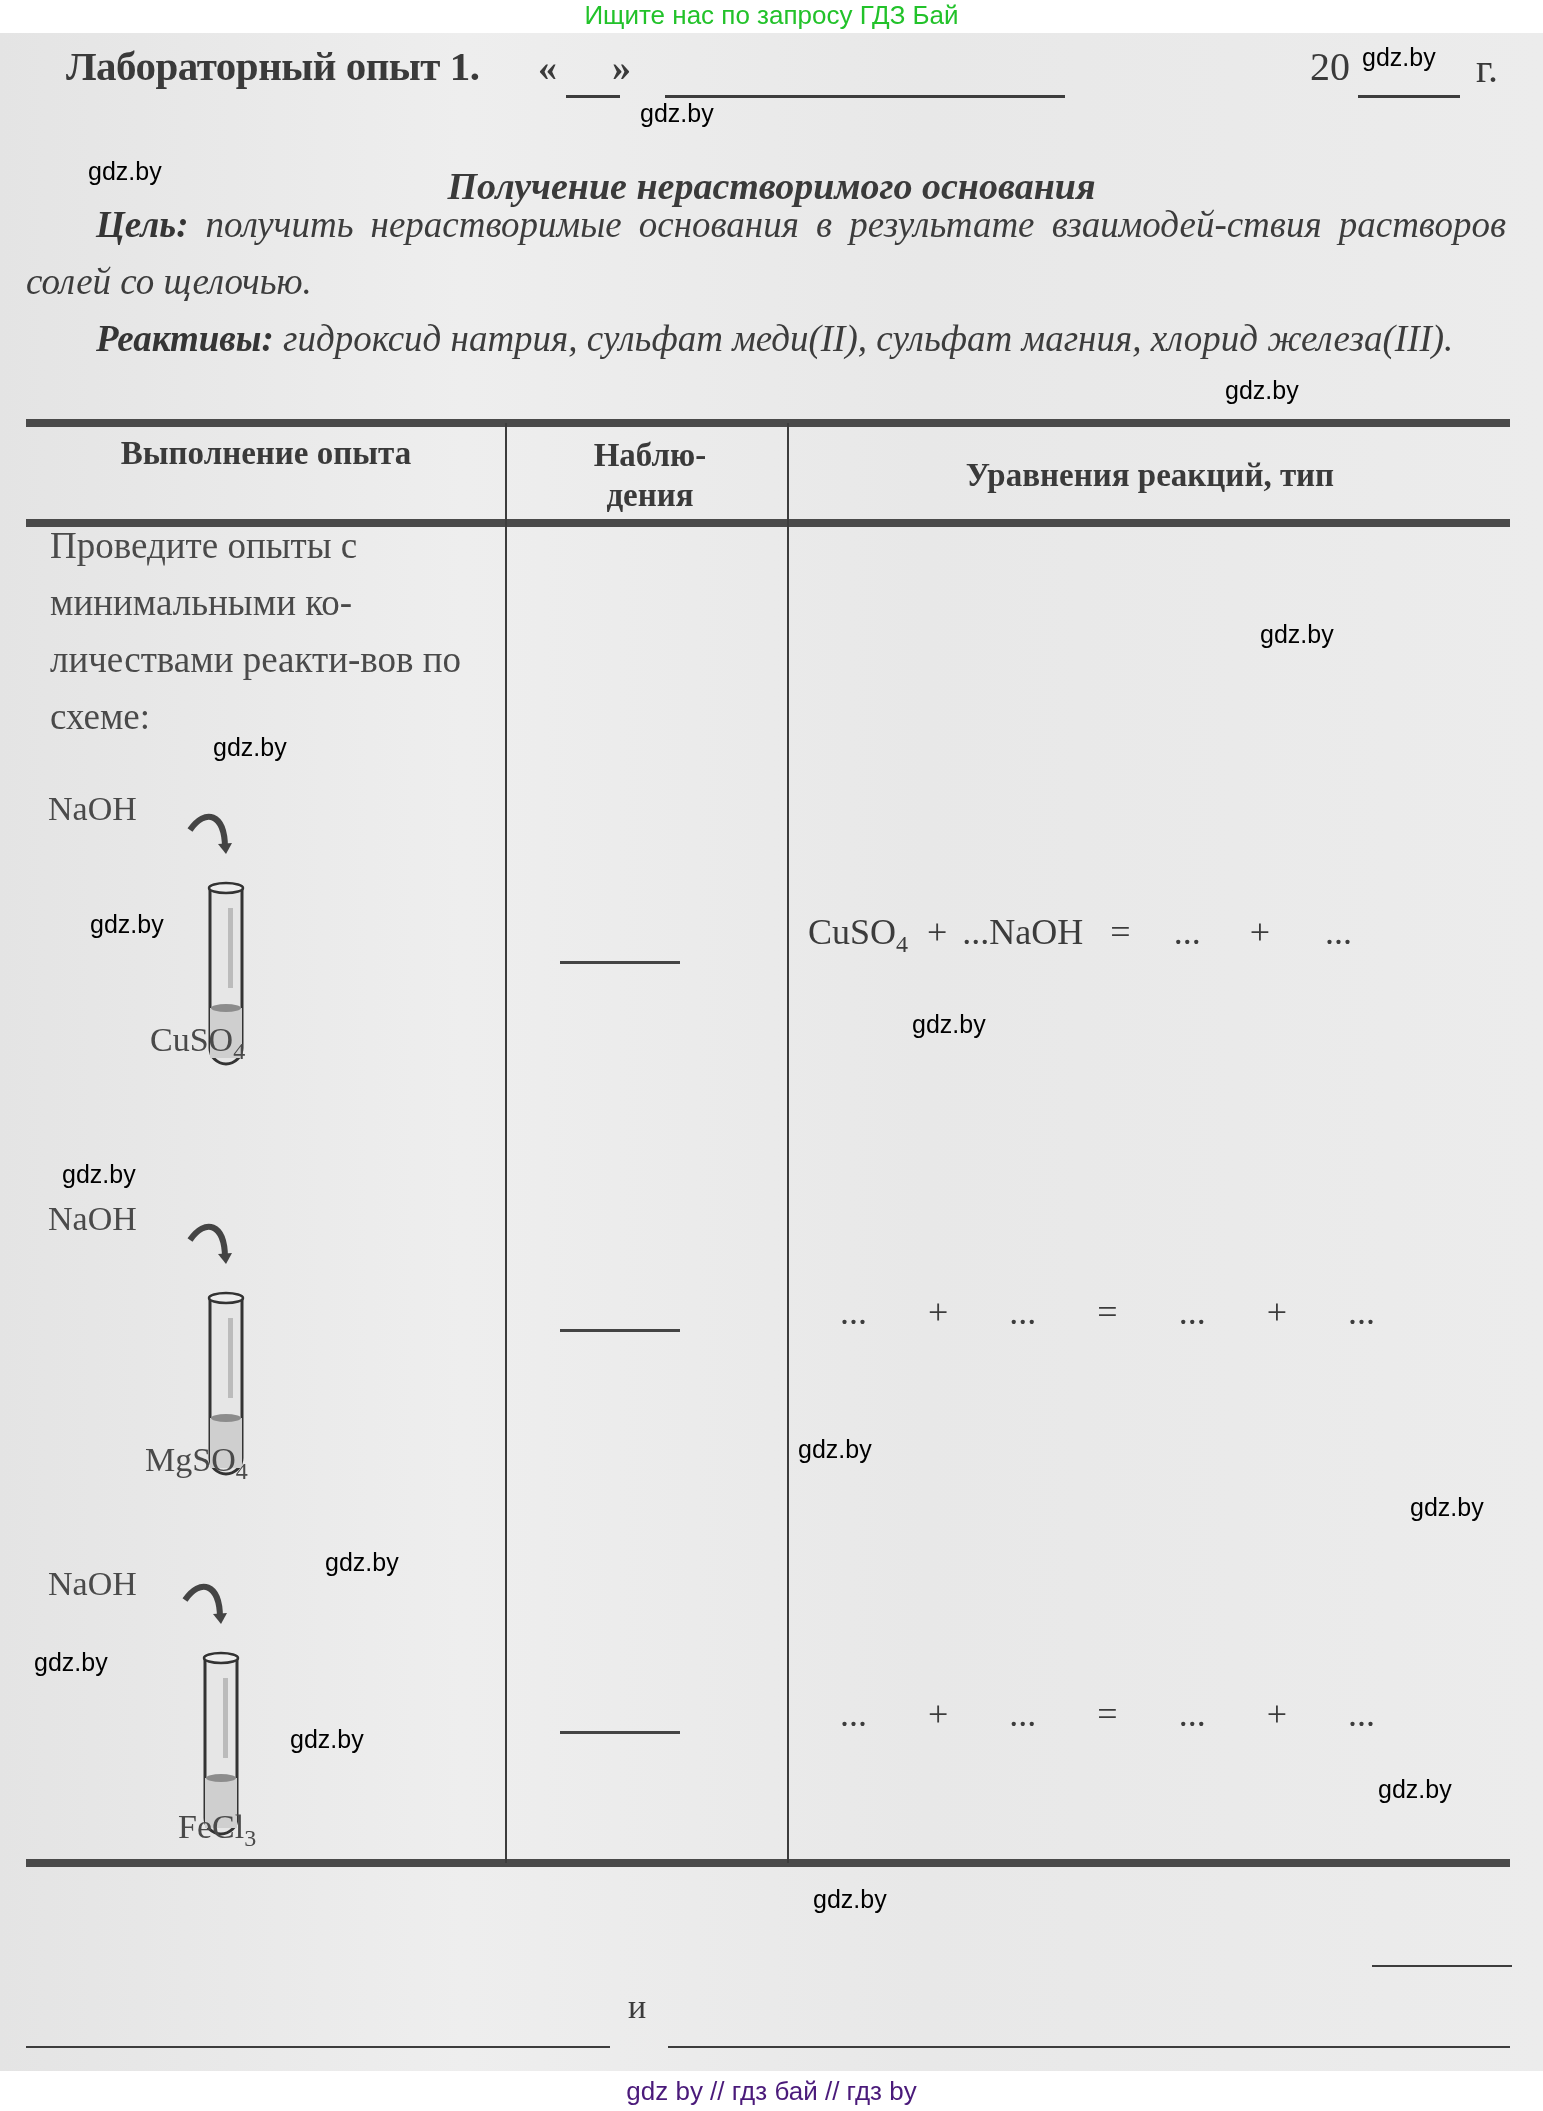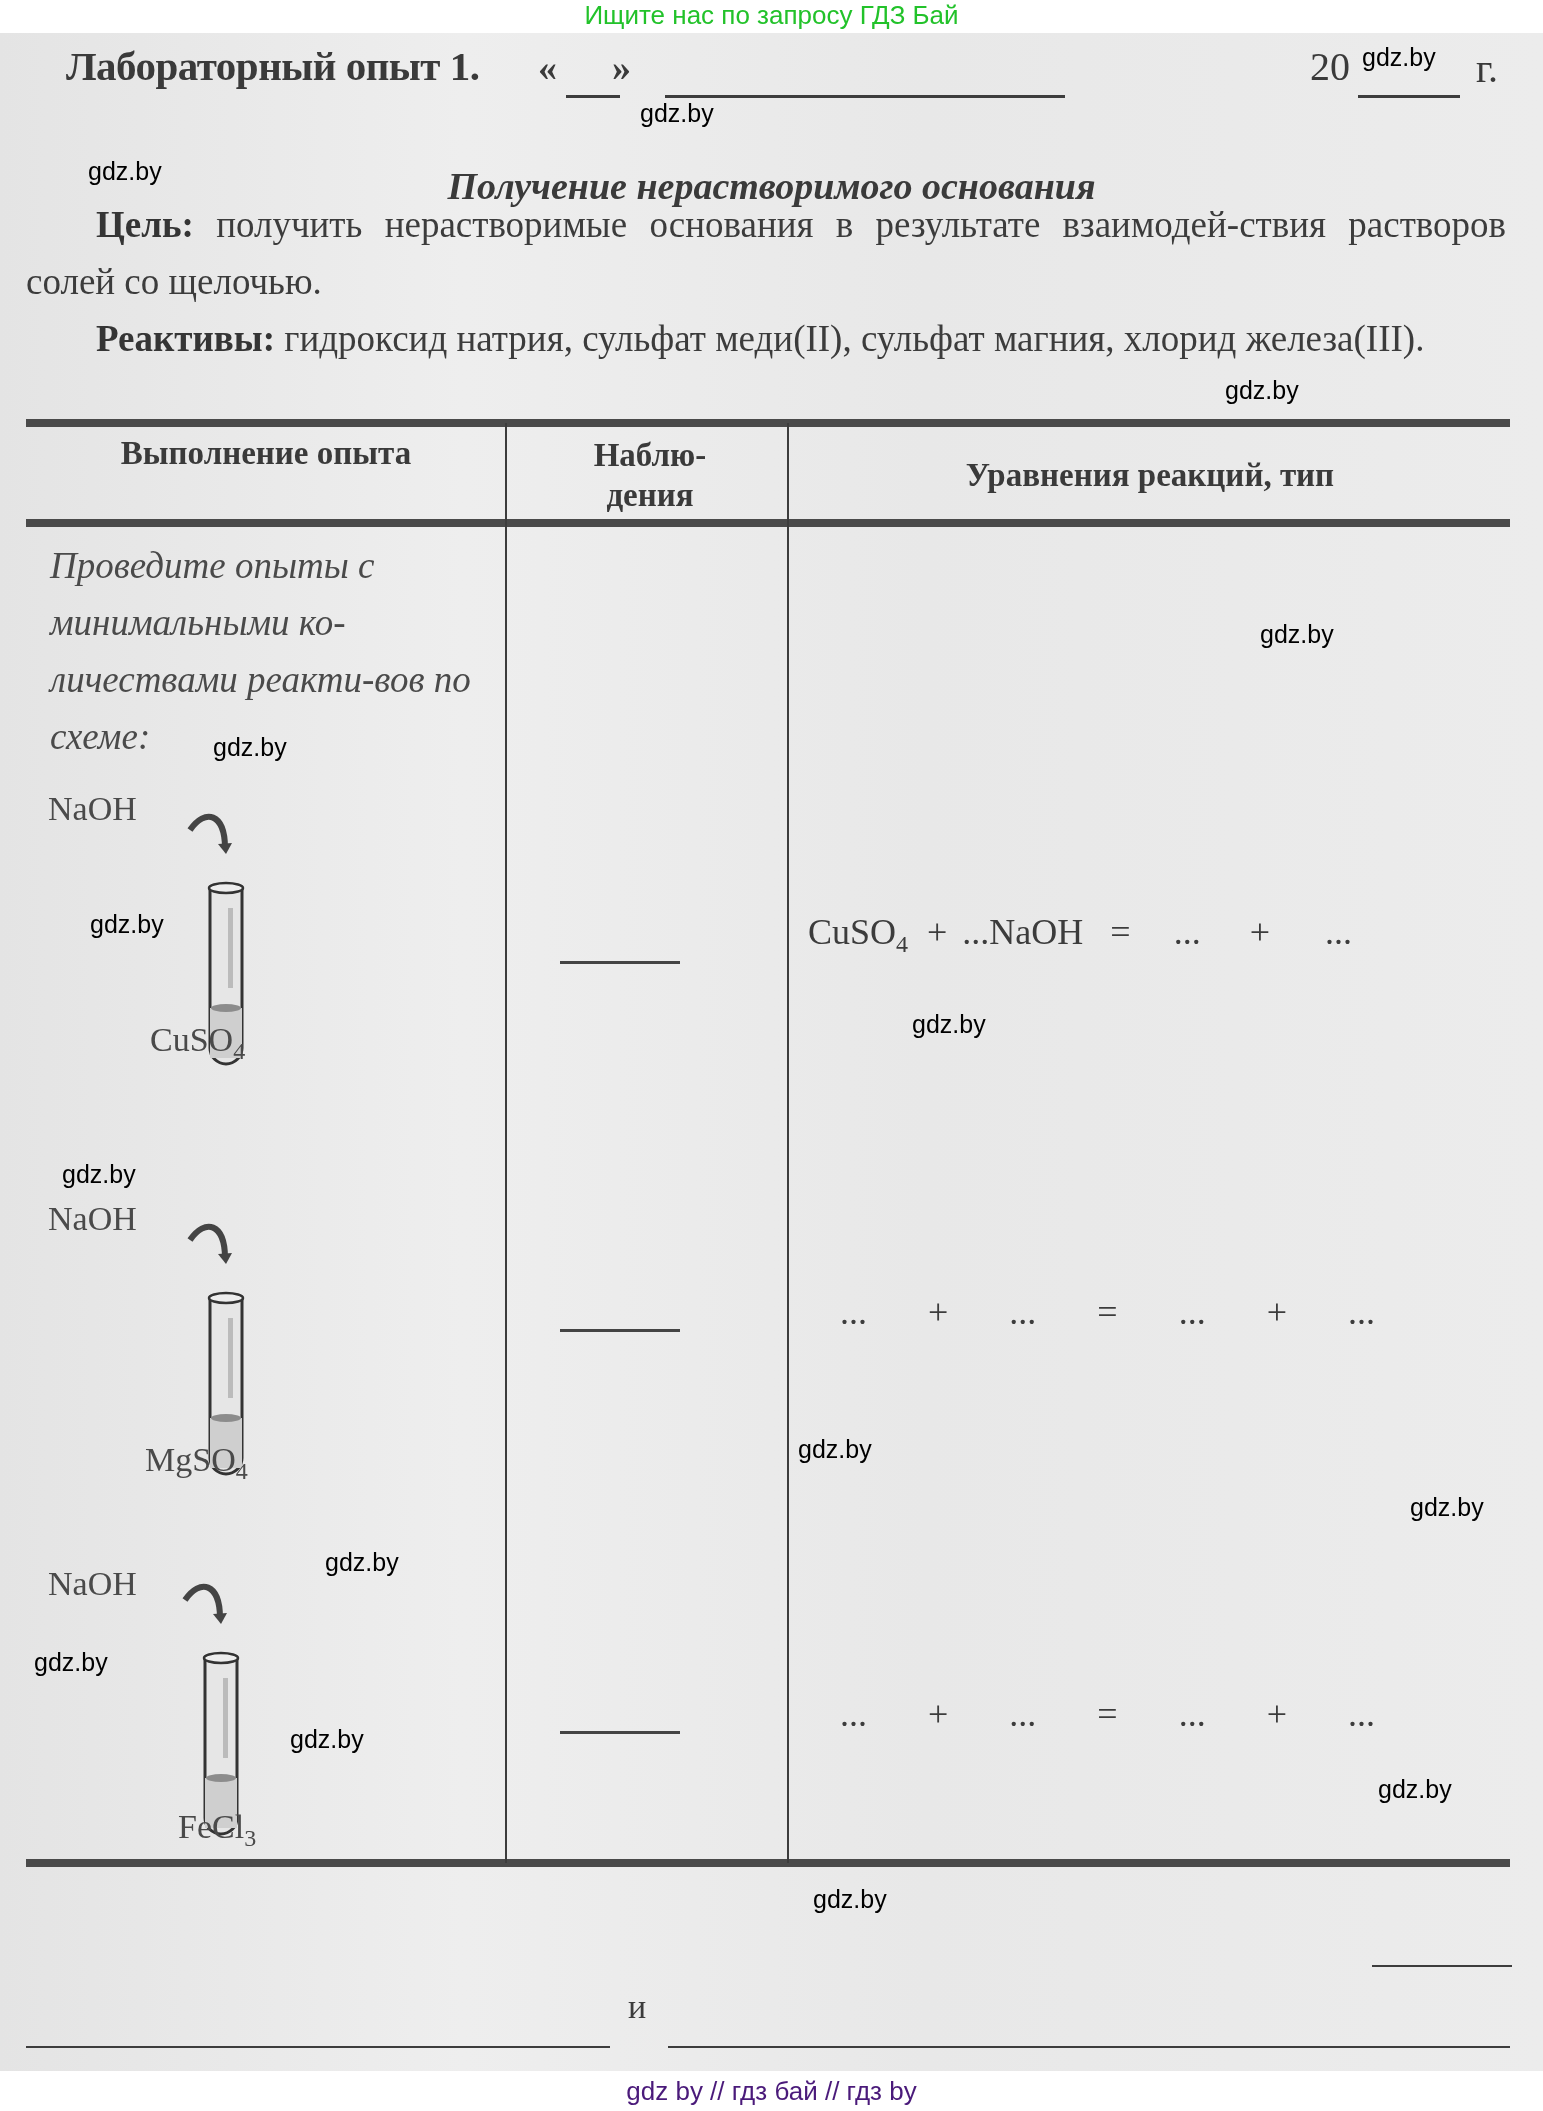--- a/index.html
+++ b/index.html
@@ -24,21 +24,21 @@
       position: absolute; left: 0; top: 2071px; width: 1543px; height: 40px;
       background: #ffffff; text-align: center;
       font-family: "Liberation Sans", sans-serif; font-size: 26px; line-height: 40px;
       color: #4a1a7a;
     }
     .abs { position: absolute; }
     .hdr-title { left: 26px; top: 42px; font-size: 41px; font-weight: bold; color: #3a3a3a; letter-spacing: -0.5px; margin-left: 40px; }
     .quote { font-size: 38px; font-weight: bold; color: #3a3a3a; }
     .line { position: absolute; height: 3px; background: #3d3d3d; }
     .subtitle { left: 0; width: 1543px; top: 128px; text-align: center; font-size: 38px; font-weight: bold; font-style: italic; color: #3a3a3a; }
-    .para { left: 26px; width: 1480px; font-size: 37px; line-height: 57px; color: #3c3c3c; text-align: justify; }
+    .para { left: 26px; width: 1480px; font-size: 37px; line-height: 57px; color: #3c3c3c; text-align: justify; font-style: italic; }
     .para b { color: #353535; }
     .rule-thick { position: absolute; left: 26px; width: 1484px; height: 8px; background: #4a4a4a; }
     .vline { position: absolute; width: 2px; background: #3c3c3c; }
     .th { position: absolute; font-size: 33px; font-weight: bold; color: #3a3a3a; text-align: center; line-height: 40px; }
     .cell-text { left: 50px; width: 430px; top: 537px; font-size: 37px; line-height: 57px; color: #4a4a4a; }
     .reagent { position: absolute; font-size: 34px; color: #4a4a4a; }
     .reagent sub { font-size: 24px; }
     .tube { position: absolute; }
     .answer-line { position: absolute; height: 3px; background: #444; width: 120px; }
     .eq { position: absolute; font-size: 36px; color: #3c3c3c; white-space: nowrap; }
@@ -77,21 +77,21 @@
   <div class="rule-thick" style="top:386px;"></div>
   <div class="rule-thick" style="top:486px;"></div>
   <div class="rule-thick" style="top:1826px;"></div>
   <div class="vline" style="left:505px; top:390px; height:1440px;"></div>
   <div class="vline" style="left:787px; top:390px; height:1440px;"></div>
 
   <div class="th" style="left:26px; width:480px; top:400px;">Выполнение опыта</div>
   <div class="th" style="left:560px; width:180px; top:402px;">Наблю-дения</div>
   <div class="th" style="left:790px; width:720px; top:422px;">Уравнения реакций, тип</div>
 
-  <div class="abs cell-text" style="top:504px;font-style:italic;">Проведите опыты с минимальными ко-личествами реакти-вов по схеме:</div>
+  <div class="abs cell-text" style="top:484px;">Проведите опыты с минимальными ко-личествами реакти-вов по схеме:</div>
 
   <div class="reagent" style="left:48px; top:757px;">NaOH</div>
   <svg class="tube" style="left:180px; top:775px;" width="90" height="280" viewBox="0 0 90 280">
     <path d="M10 22 C25 0, 45 5, 45 40" stroke="#444" stroke-width="6" fill="none"></path>
     <path d="M38 36 L46 46 L52 35" fill="#444"></path>
     <path d="M30 80 L30 240 A16 16 0 0 0 62 240 L62 80" stroke="#333" stroke-width="3" fill="#e6e6e6"></path>
     <ellipse cx="46" cy="80" rx="17" ry="5" stroke="#333" stroke-width="2.5" fill="#eee"></ellipse>
     <rect x="30" y="200" width="32" height="50" fill="#cfcfcf"></rect>
     <ellipse cx="46" cy="200" rx="15" ry="4" fill="#8c8c8c"></ellipse>
     <rect x="48" y="100" width="5" height="80" fill="#bbb"></rect>

